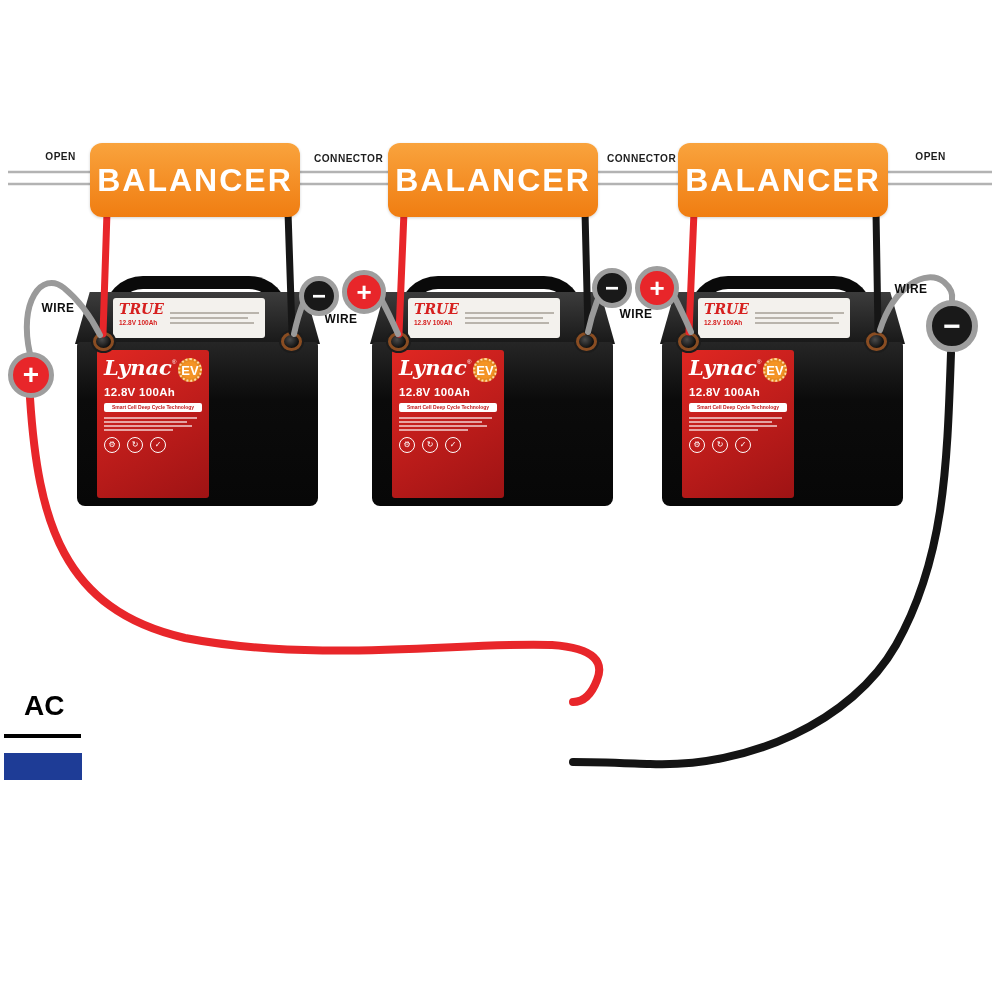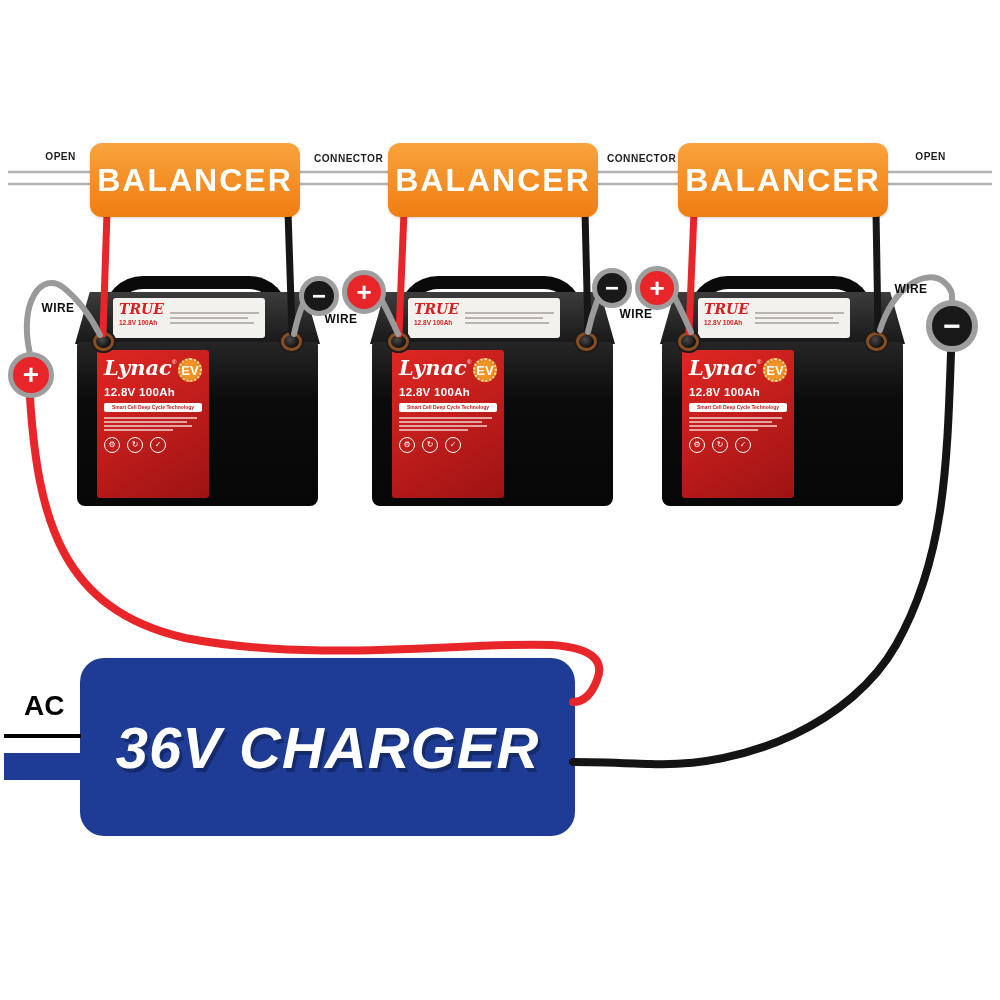--- a/index.html
+++ b/index.html
@@ -208,23 +208,20 @@
           </div>
         <div class="feature-icons">
           <span class="f-icon">⚙</span>
           <span class="f-icon">↻</span>
           <span class="f-icon">✓</span>
         </div>
       </div>
     </div>
   </div>
 
-  <div class="charger">
-    <span>36V CHARGER</span>
-  </div>
   <div class="ac-label">AC</div>
   <div class="ac-line"></div>
   <div class="ac-stub"></div>
 
   <svg class="wires-svg" viewBox="0 0 1000 1000">
 
     <path d="M 8 172 H 992" stroke="#b3b3b3" stroke-width="2.5" fill="none"></path>
     <path d="M 8 184 H 992" stroke="#b3b3b3" stroke-width="2.5" fill="none"></path>
 
     <path d="M 107 212 L 103 334" stroke="#e8262a" stroke-width="7" stroke-linecap="round" fill="none"></path>

